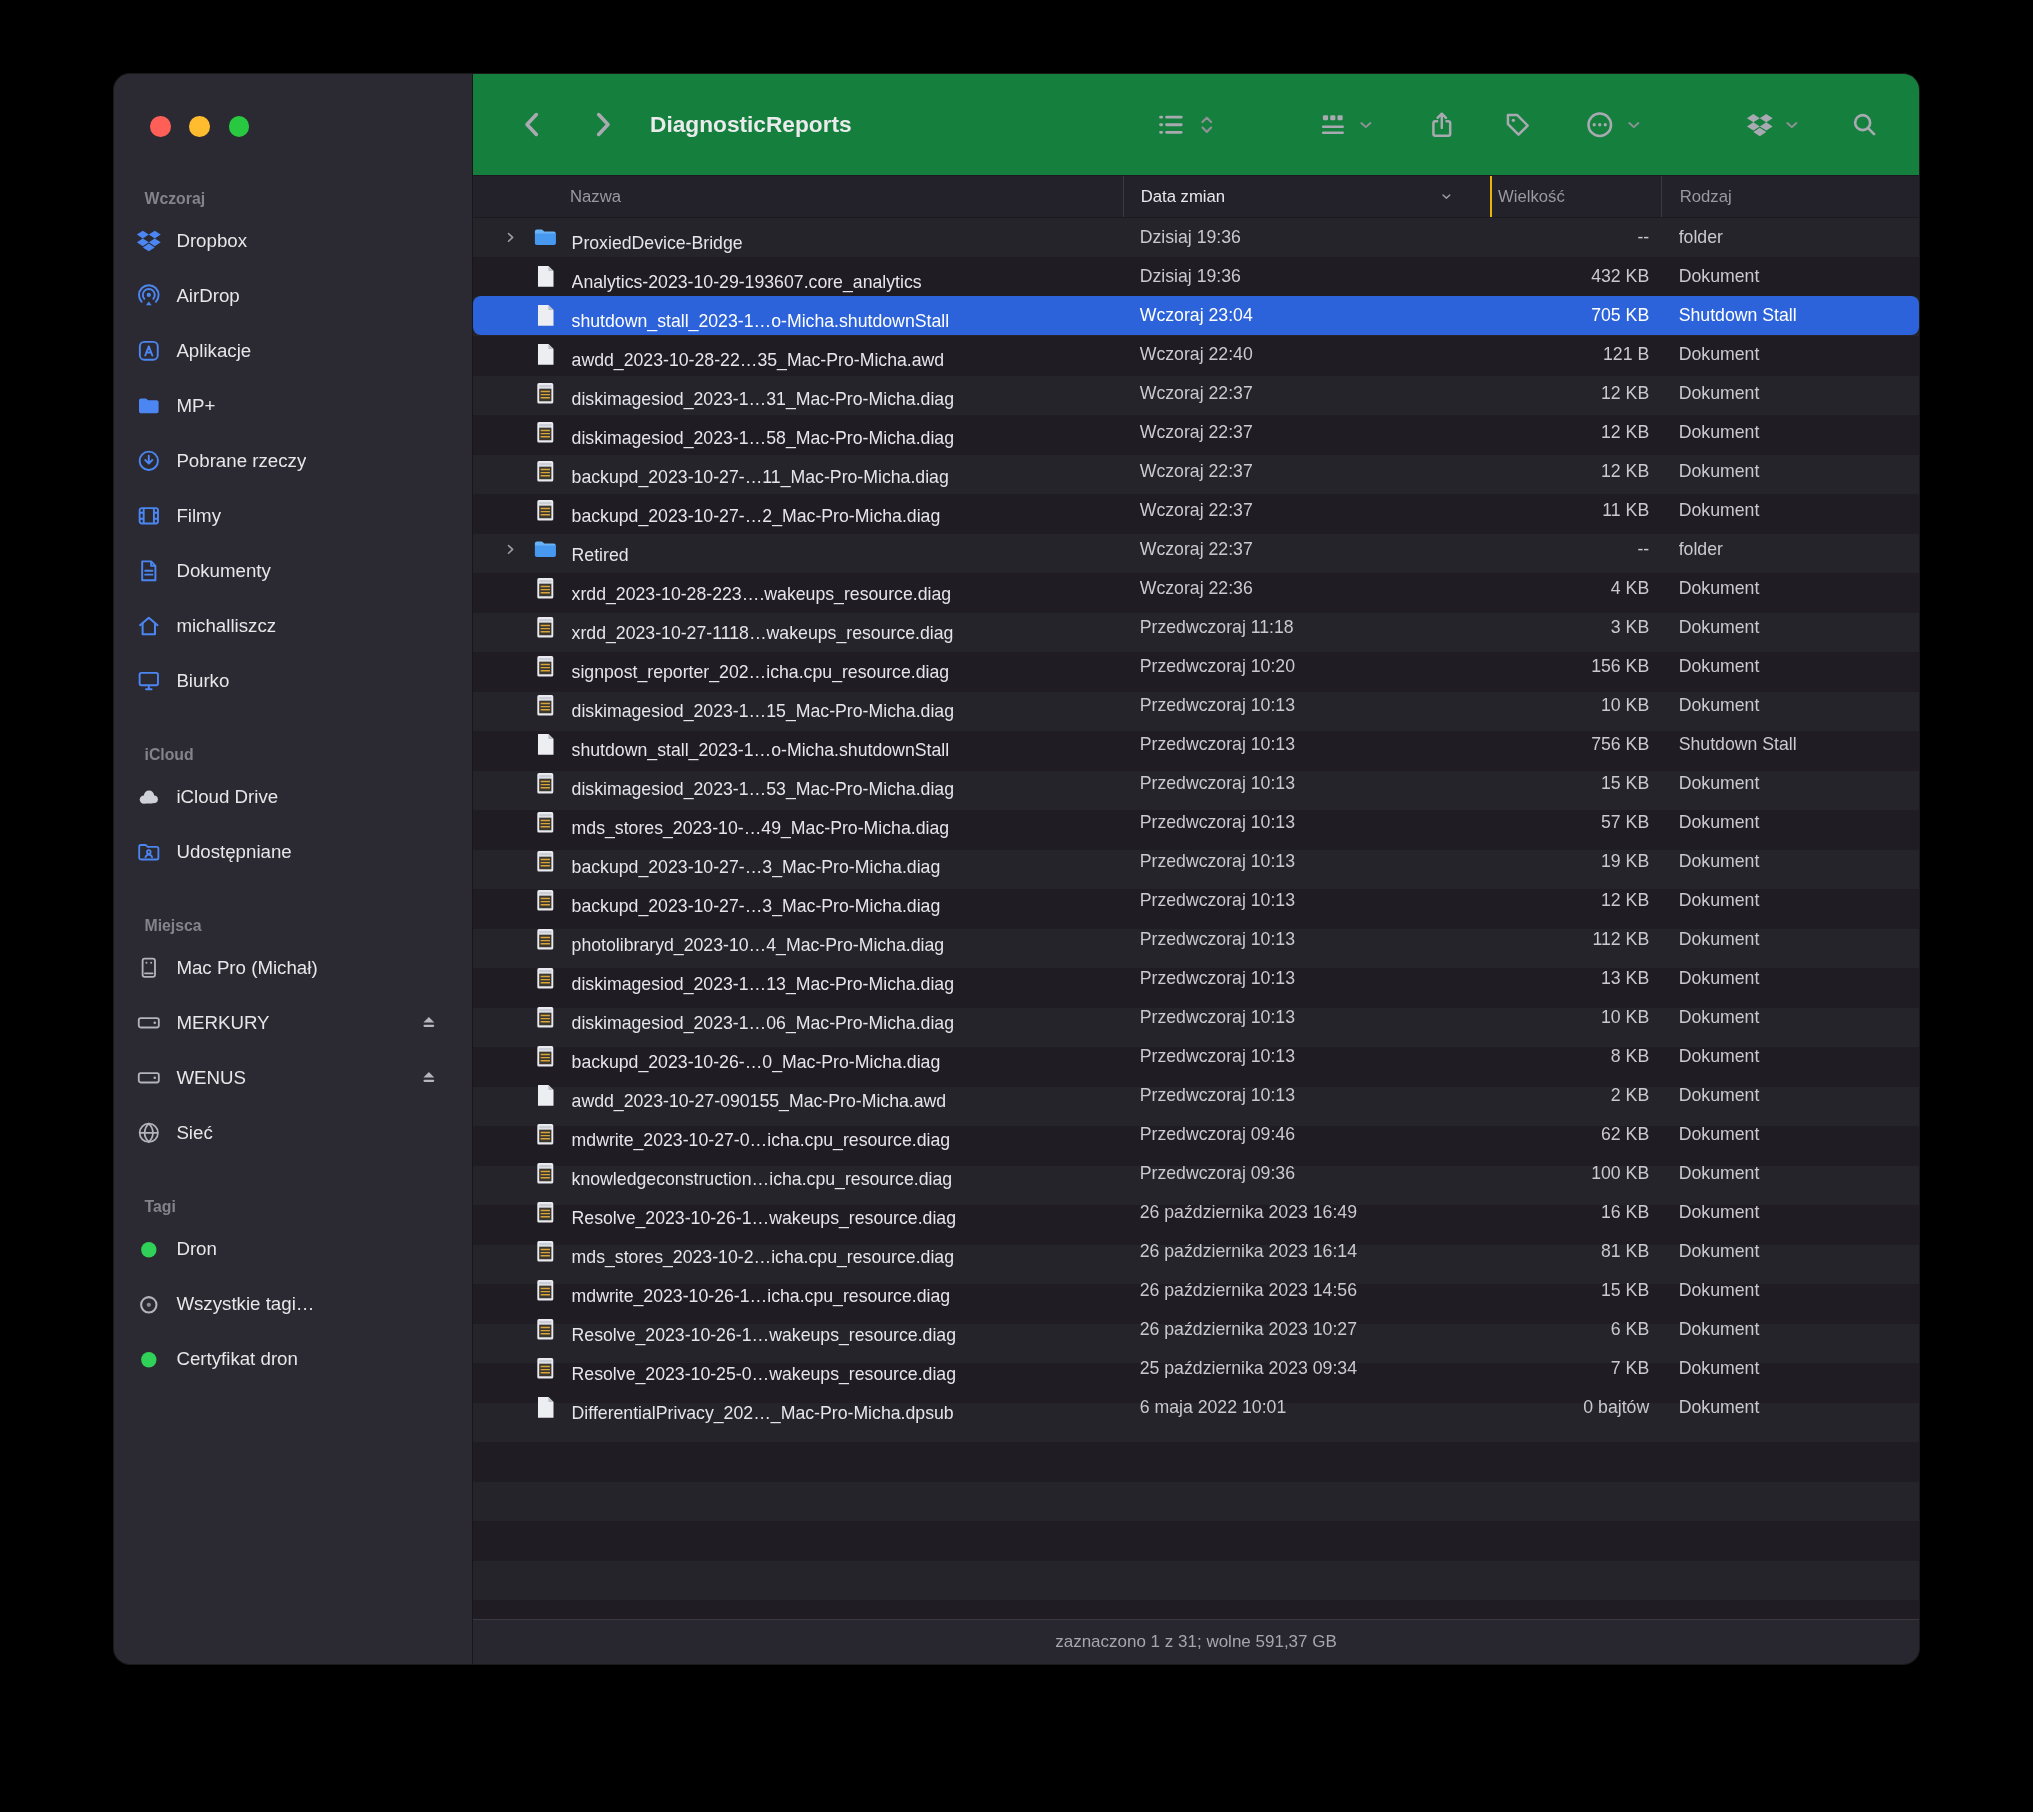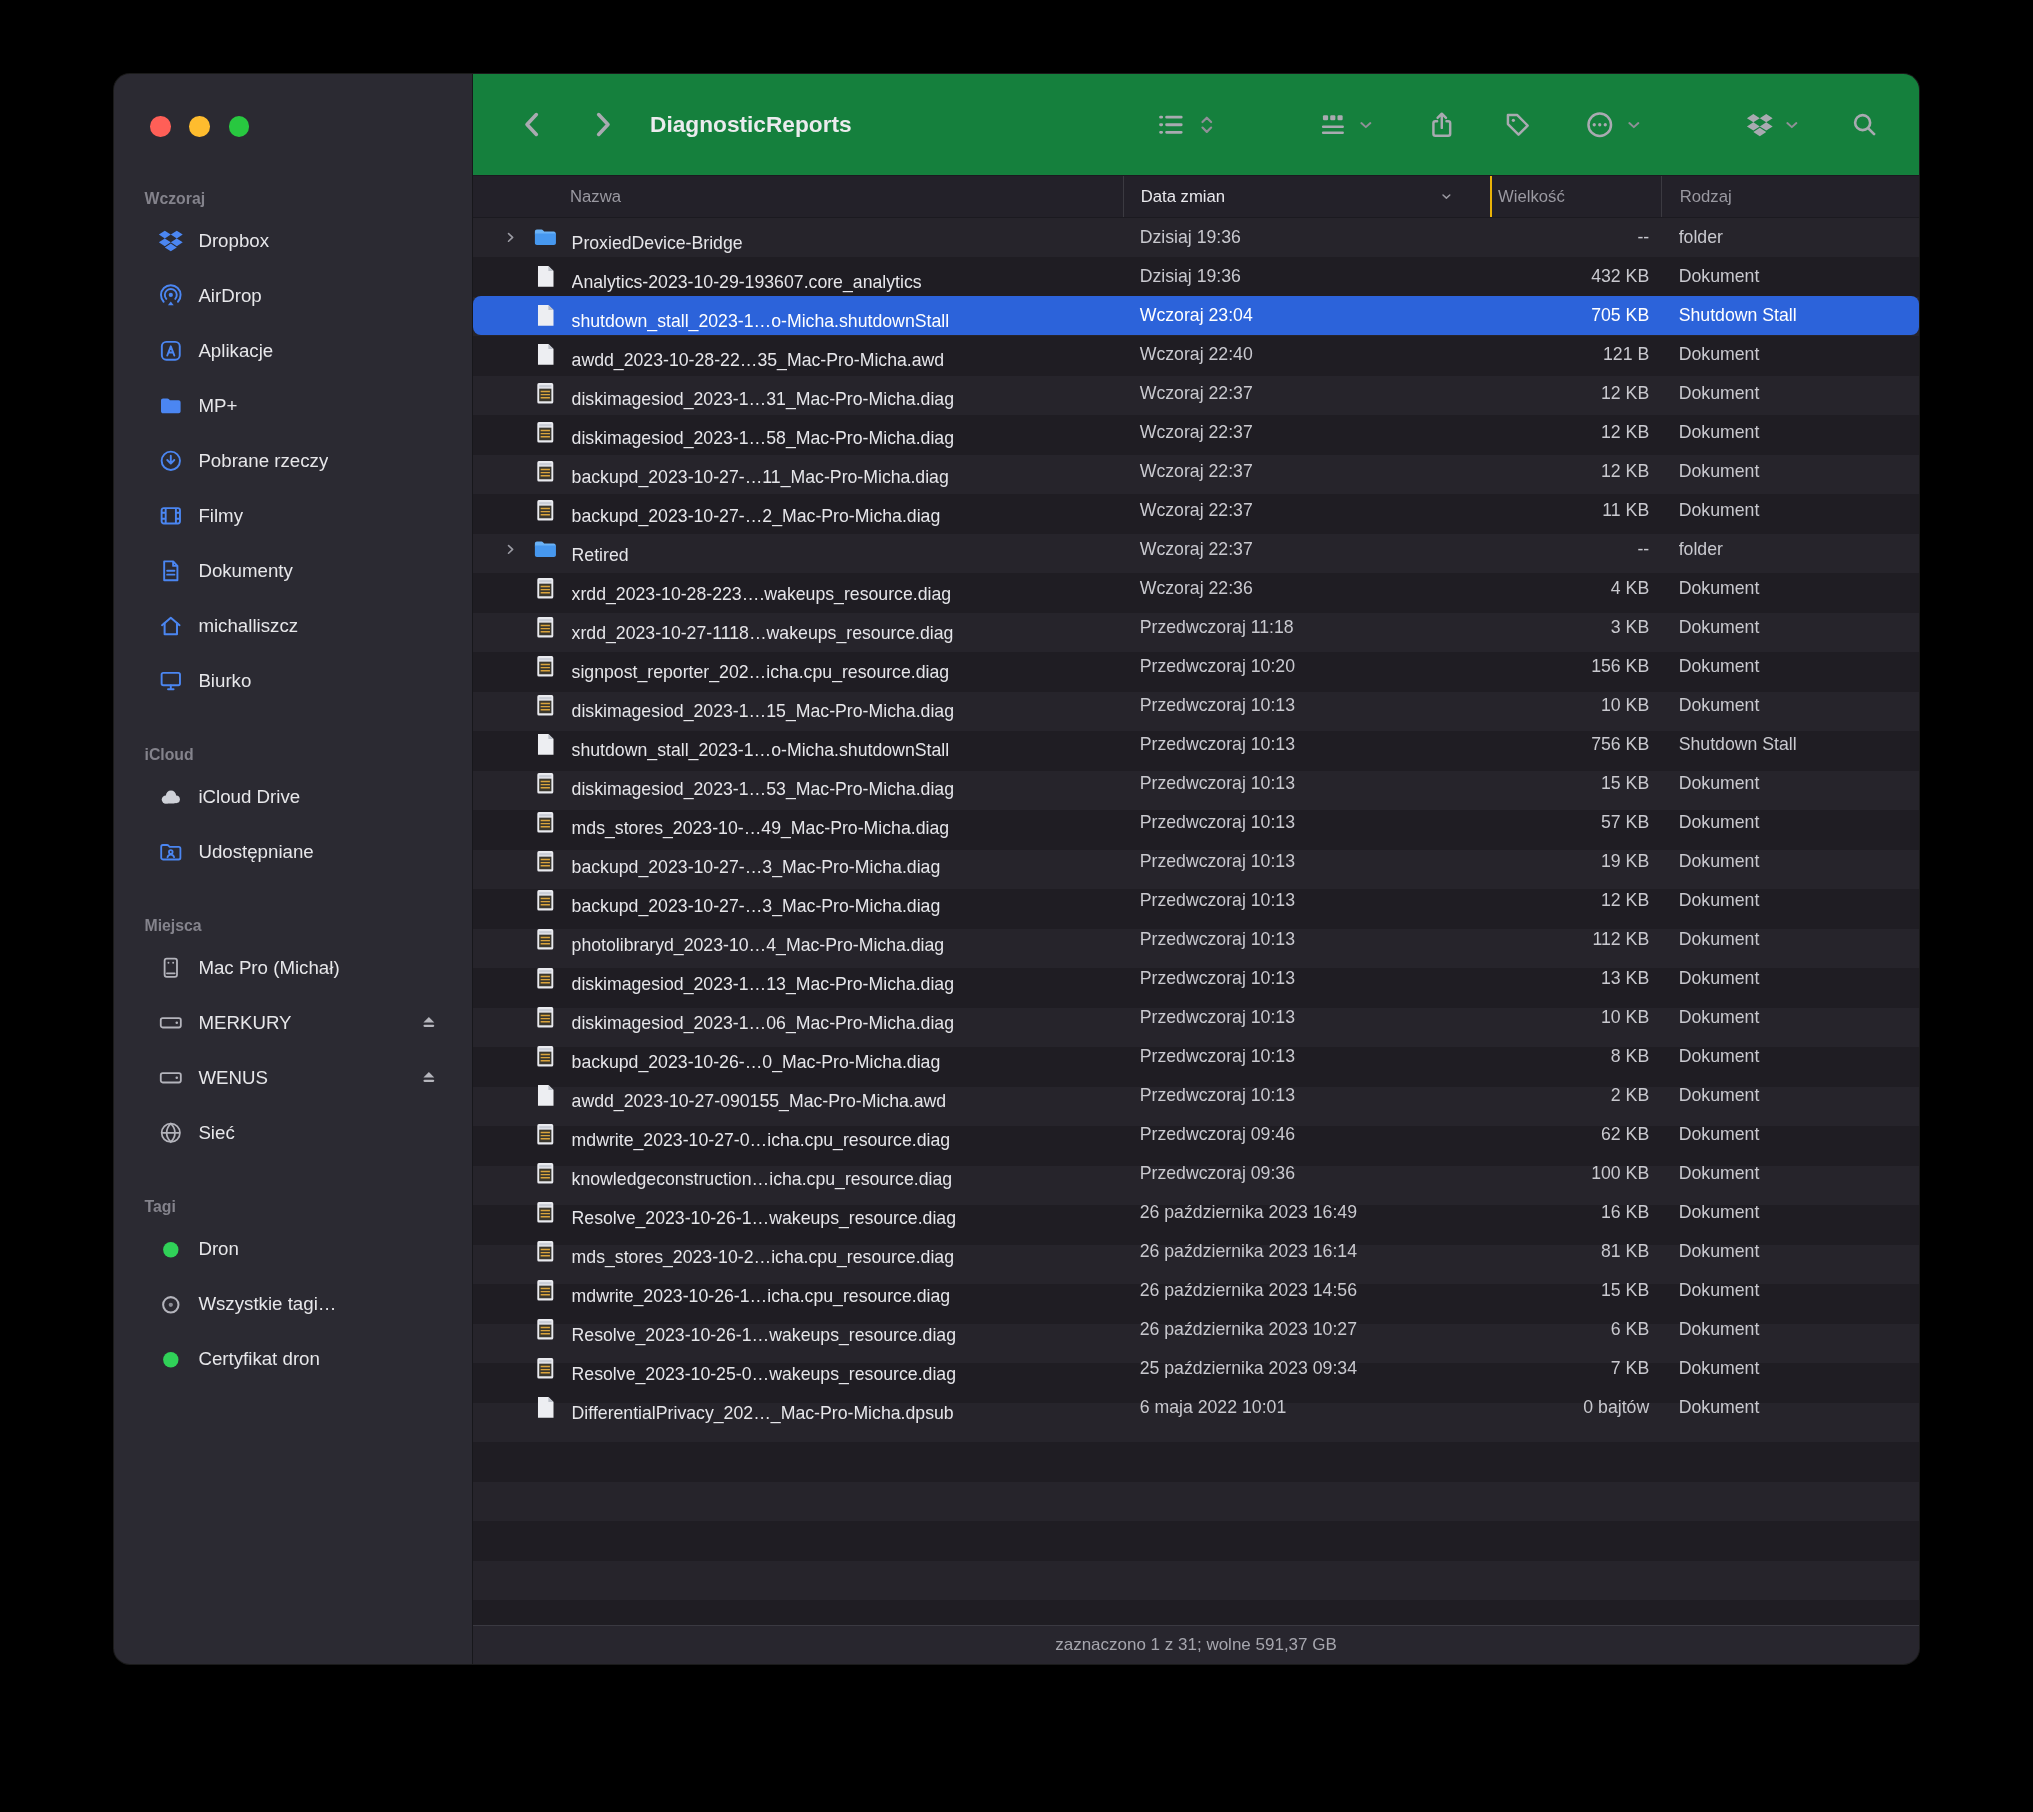--- a/index.html
+++ b/index.html
@@ -12,21 +12,21 @@
 
   
   .sidebar { position:relative; width:359px; flex:none; background:#2b2a32;
     padding-top:110px; border-right:1px solid rgba(0,0,0,.45); }
   .traffic { position:absolute; top:42px; left:36px; display:flex; gap:18.7px; }
   .tl { width:20.7px; height:20.7px; border-radius:50%; }
   .tl.red{background:#ff5f57}.tl.yellow{background:#febc2e}.tl.green{background:#28c840}
   .side-section + .side-section { margin-top:31.5px; }
   .side-header { height:29.6px; line-height:29.6px; padding-left:30.5px; font-size:15.8px;
     font-weight:700; color:#84838c; }
-  .side-item { height:55px; display:flex; align-items:center; padding-left:44px;
+  .side-item { height:55px; display:flex; align-items:center; padding-left:22px;
     gap:14.8px; font-size:18.7px; color:#e7e7ea; cursor:default; }
   .side-icon { width:25.6px; height:25.6px; flex:none; display:flex; }
   .side-icon svg { width:100%; height:100%; }
   .side-label { white-space:nowrap; overflow:hidden; text-overflow:ellipsis; }
   .eject { margin-left:auto; margin-right:33px; width:19.7px; height:19.7px; color:#b6b6bd; display:flex; }
   .eject svg { width:100%; height:100%; }
   .tint-blue { color:var(--sidebar-icon-blue); }
   .tint-gray { color:var(--icon-gray); }
   .tint-green { color:var(--tag-green); }
   .tint-cloud { color:var(--cloud-white); }
@@ -68,21 +68,21 @@
   .disc svg { width:14.8px; height:14.8px; }
   .ficon { width:26.6px; height:26.6px; flex:none; margin-right:12.8px; display:flex; }
   .ficon svg { width:100%; height:100%; }
   .fname { white-space:nowrap; overflow:hidden; text-overflow:ellipsis; padding-right:19.7px;margin-top:12px; }
   .c-date { padding-left:16.7px; white-space:nowrap; }
   .c-size { text-align:right; padding-right:11.8px; white-space:nowrap; }
   .c-kind { padding-left:17.7px; white-space:nowrap; }
   .row.selected { background:var(--accent); border-radius:7.9px; color:#fff; }
   .row.selected .c-name, .row.selected .disc { color:#fff; }
 
-  .statusbar { height:39px; flex:none; background:#28262e; border-top:1px solid #3a3941;
+  .statusbar { height:45px; flex:none; background:#28262e; border-top:1px solid #3a3941;
     display:flex; align-items:center; justify-content:center; font-size:17px; color:#a6a6ae; }
 </style>
 </head>
 <body>
 
 <div class="window">
 
   <aside class="sidebar">
     <div class="traffic">
       <span class="tl red"></span>

